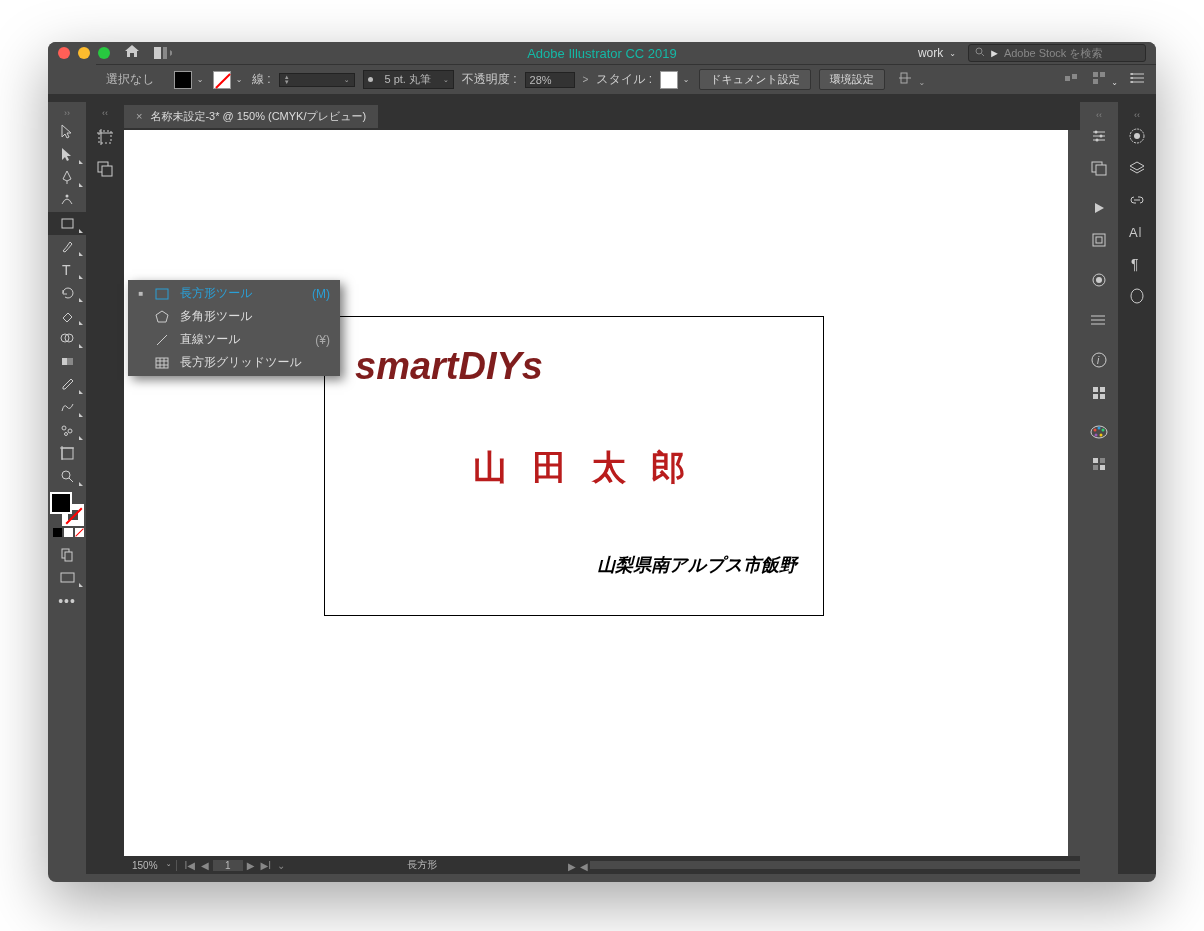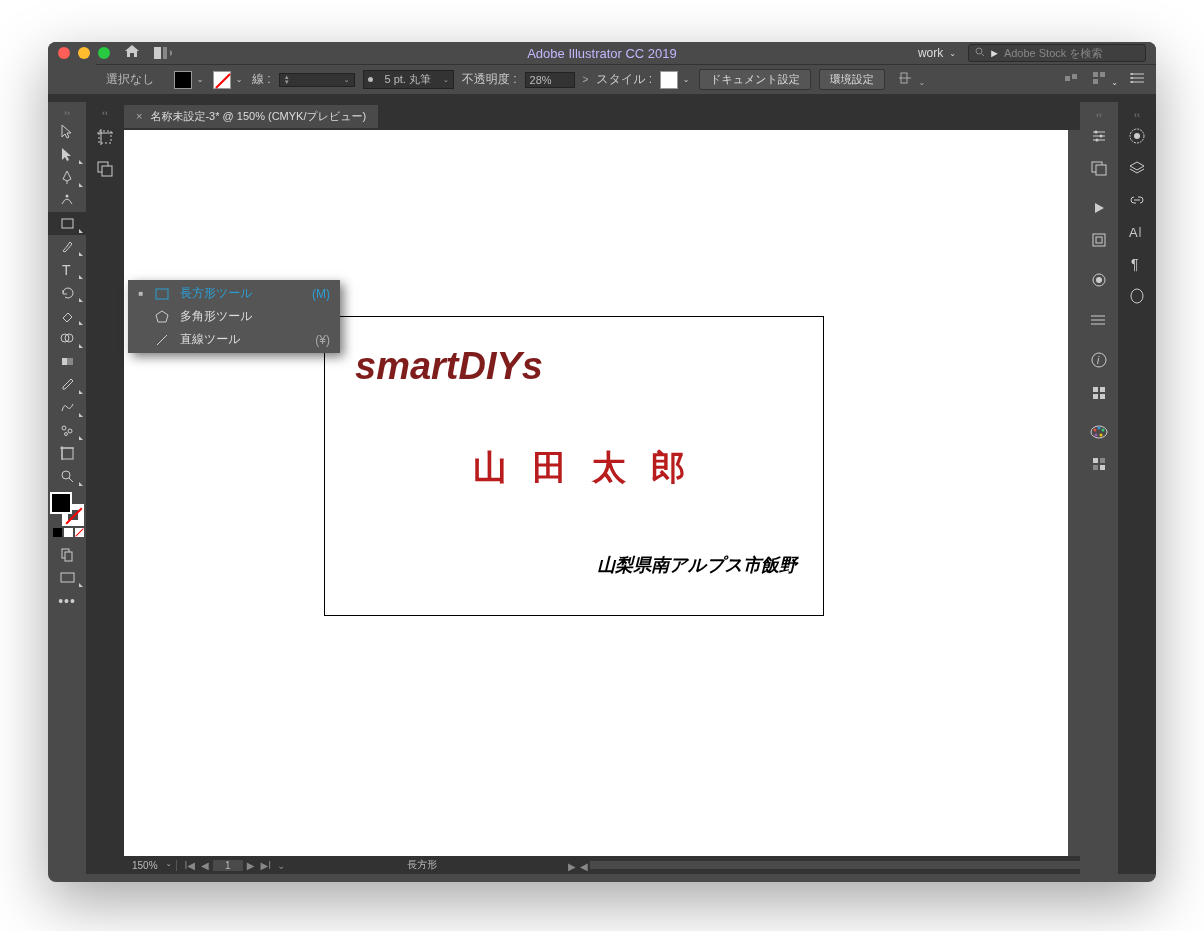--- a/index.html
+++ b/index.html
@@ -8,21 +8,21 @@
 
 
 .titlebar { height: 22px; background: #4a4a4a; display: flex; align-items: center; padding: 0 10px; position: relative; }
 .traffic { display: flex; gap: 8px; }
 .traffic span { width: 12px; height: 12px; border-radius: 50%; }
 .tl-close { background: #ff5f57; }
 .tl-min { background: #febc2e; }
 .tl-max { background: #28c840; }
 .titlebar .home { margin-left: 14px; color: #ccc; font-size: 16px; }
 .titlebar .arrange { margin-left: 14px; width: 18px; height: 14px; display: flex; align-items: center; }
-.titlebar .title { position: absolute; left: 50%; transform: translateX(-50%); color: #c4b5fd; font-size: 13px; }
+.titlebar .title { position: absolute; left: 50%; transform: translateX(-50%); color: #14b8a6; font-size: 13px; }
 .titlebar .workspace { position: absolute; right: 200px; color: #ddd; font-size: 12px; display: flex; align-items: center; gap: 6px; }
 .titlebar .search { position: absolute; right: 10px; width: 178px; height: 18px; background: #3f3f3f; border: 1px solid #2a2a2a; border-radius: 3px; display: flex; align-items: center; padding: 0 6px; color: #888; font-size: 11px; gap: 4px; }
 
 
 .controlbar { height: 30px; background: #4a4a4a; border-top: 1px solid #333; display: flex; align-items: center; padding: 0 10px; gap: 8px; color: #ddd; font-size: 12px; margin-left: 48px; }
 .controlbar .sel { color: #bbb; margin-right: 10px; min-width: 50px; }
 .swatch { width: 18px; height: 18px; border: 1px solid #999; }
 .swatch.black { background: #000; }
 .swatch.none { background: #fff; position: relative; }
 .swatch.none::after { content: ""; position: absolute; left: -1px; top: 8px; width: 20px; height: 2px; background: red; transform: rotate(-45deg); }
@@ -556,15 +556,29 @@
     <div class="row">
       <span class="dot"></span>
       <span class="iconbox">
           <svg width="14" height="14" viewBox="0 0 14 14">
             <line x1="2" y1="12" x2="12" y2="2" stroke="#ccc"></line>
           </svg>
         </span>
       <span class="lbl">直線ツール</span>
       <span class="key">(¥)</span>
     </div>
+    <div class="row">
+      <span class="dot"></span>
+      <span class="iconbox">
+          <svg width="14" height="12" viewBox="0 0 14 12">
+            <rect x="1" y="1" width="12" height="10" fill="none" stroke="#ccc"></rect>
+            <line x1="5" y1="1" x2="5" y2="11" stroke="#ccc"></line>
+            <line x1="9" y1="1" x2="9" y2="11" stroke="#ccc"></line>
+            <line x1="1" y1="4" x2="13" y2="4" stroke="#ccc"></line>
+            <line x1="1" y1="8" x2="13" y2="8" stroke="#ccc"></line>
+          </svg>
+        </span>
+      <span class="lbl">長方形グリッドツール</span>
+      <span class="key"></span>
+    </div>
   </div>
 
 </div>
 
 </body></html>

